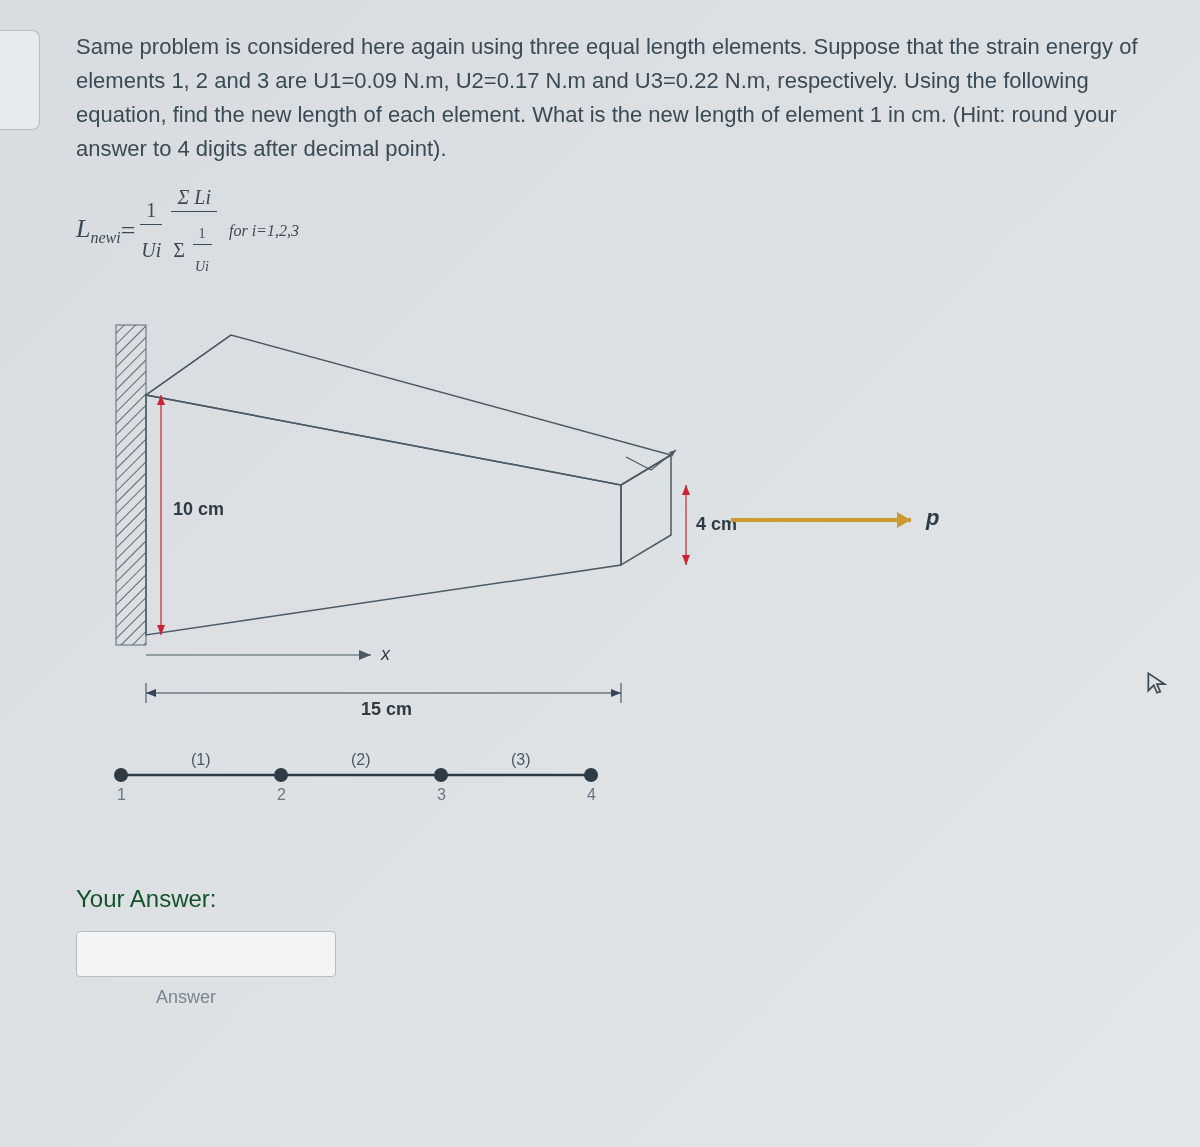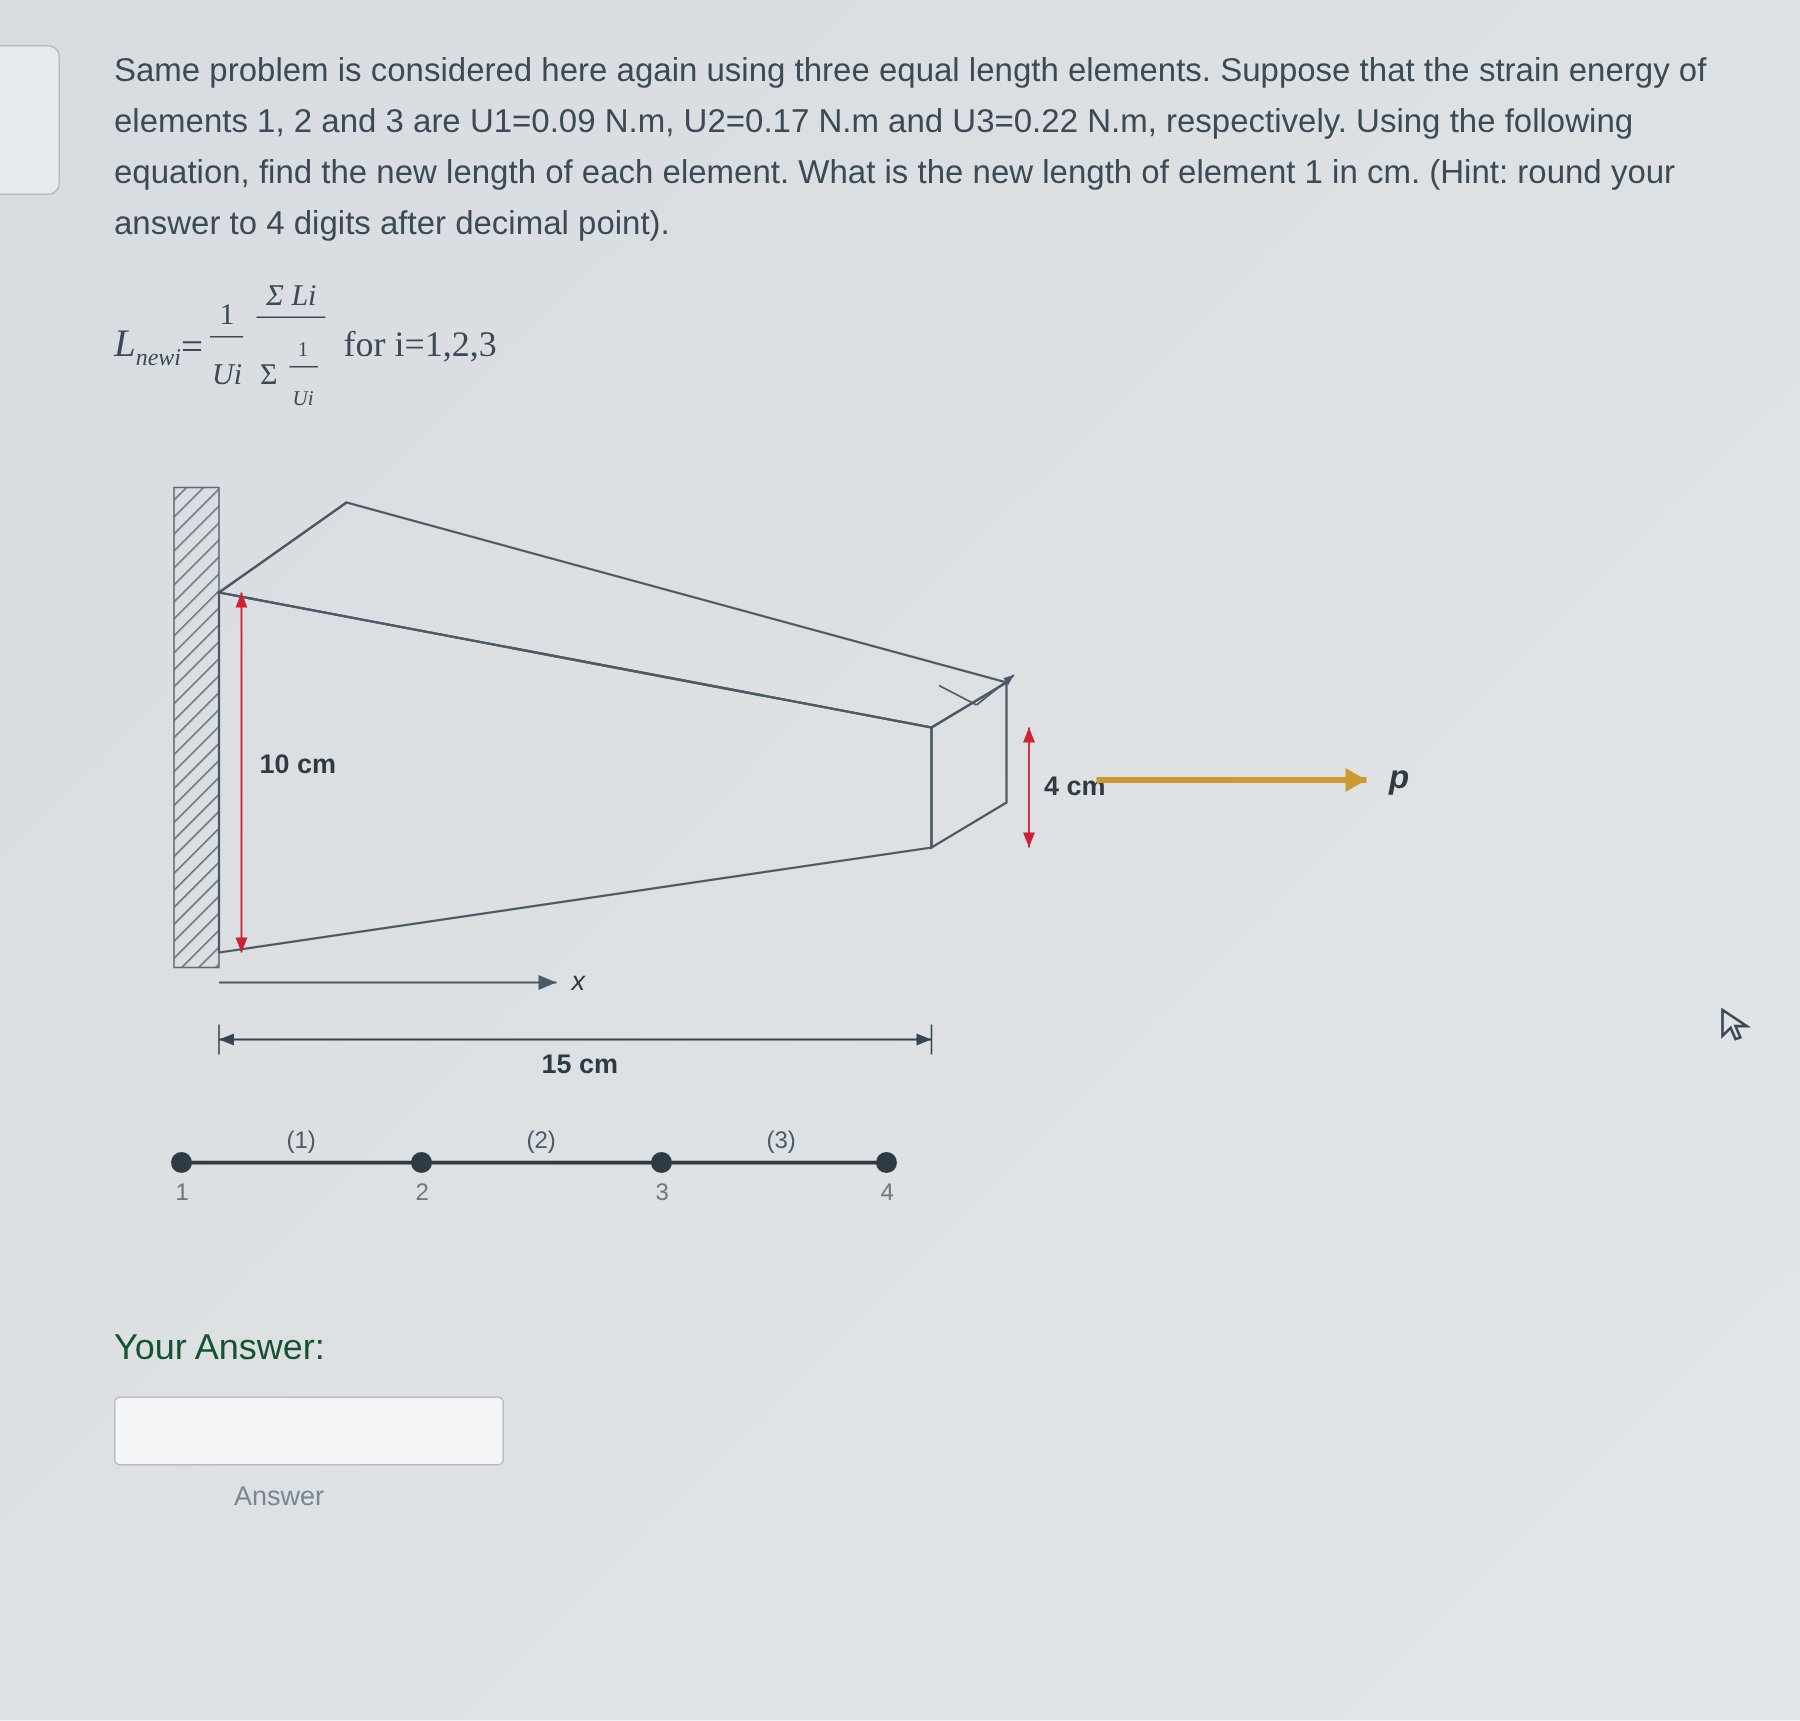--- a/index.html
+++ b/index.html
@@ -44,21 +44,21 @@
     .formula .sub { font-size: 16px; font-style: italic; vertical-align: sub; }
     .formula .frac {
       display: inline-flex;
       flex-direction: column;
       align-items: center;
       vertical-align: middle;
       font-size: 20px;
     }
     .formula .frac .num { border-bottom: 1.5px solid #3a4a56; padding: 0 6px 2px 6px; }
     .formula .frac .den { padding: 2px 6px 0 6px; margin-top: 12px; }
-    .formula .forI { font-size: 24px; margin-left: 8px; }
+    .formula .forI { font-size: 16px; margin-left: 8px; font-style: italic; }
     .diagram-container {
       position: relative;
       height: 520px;
       margin-left: 35px;
     }
     .answer-section {
       margin-top: 50px;
     }
     .your-answer-label {
       font-size: 24px;

